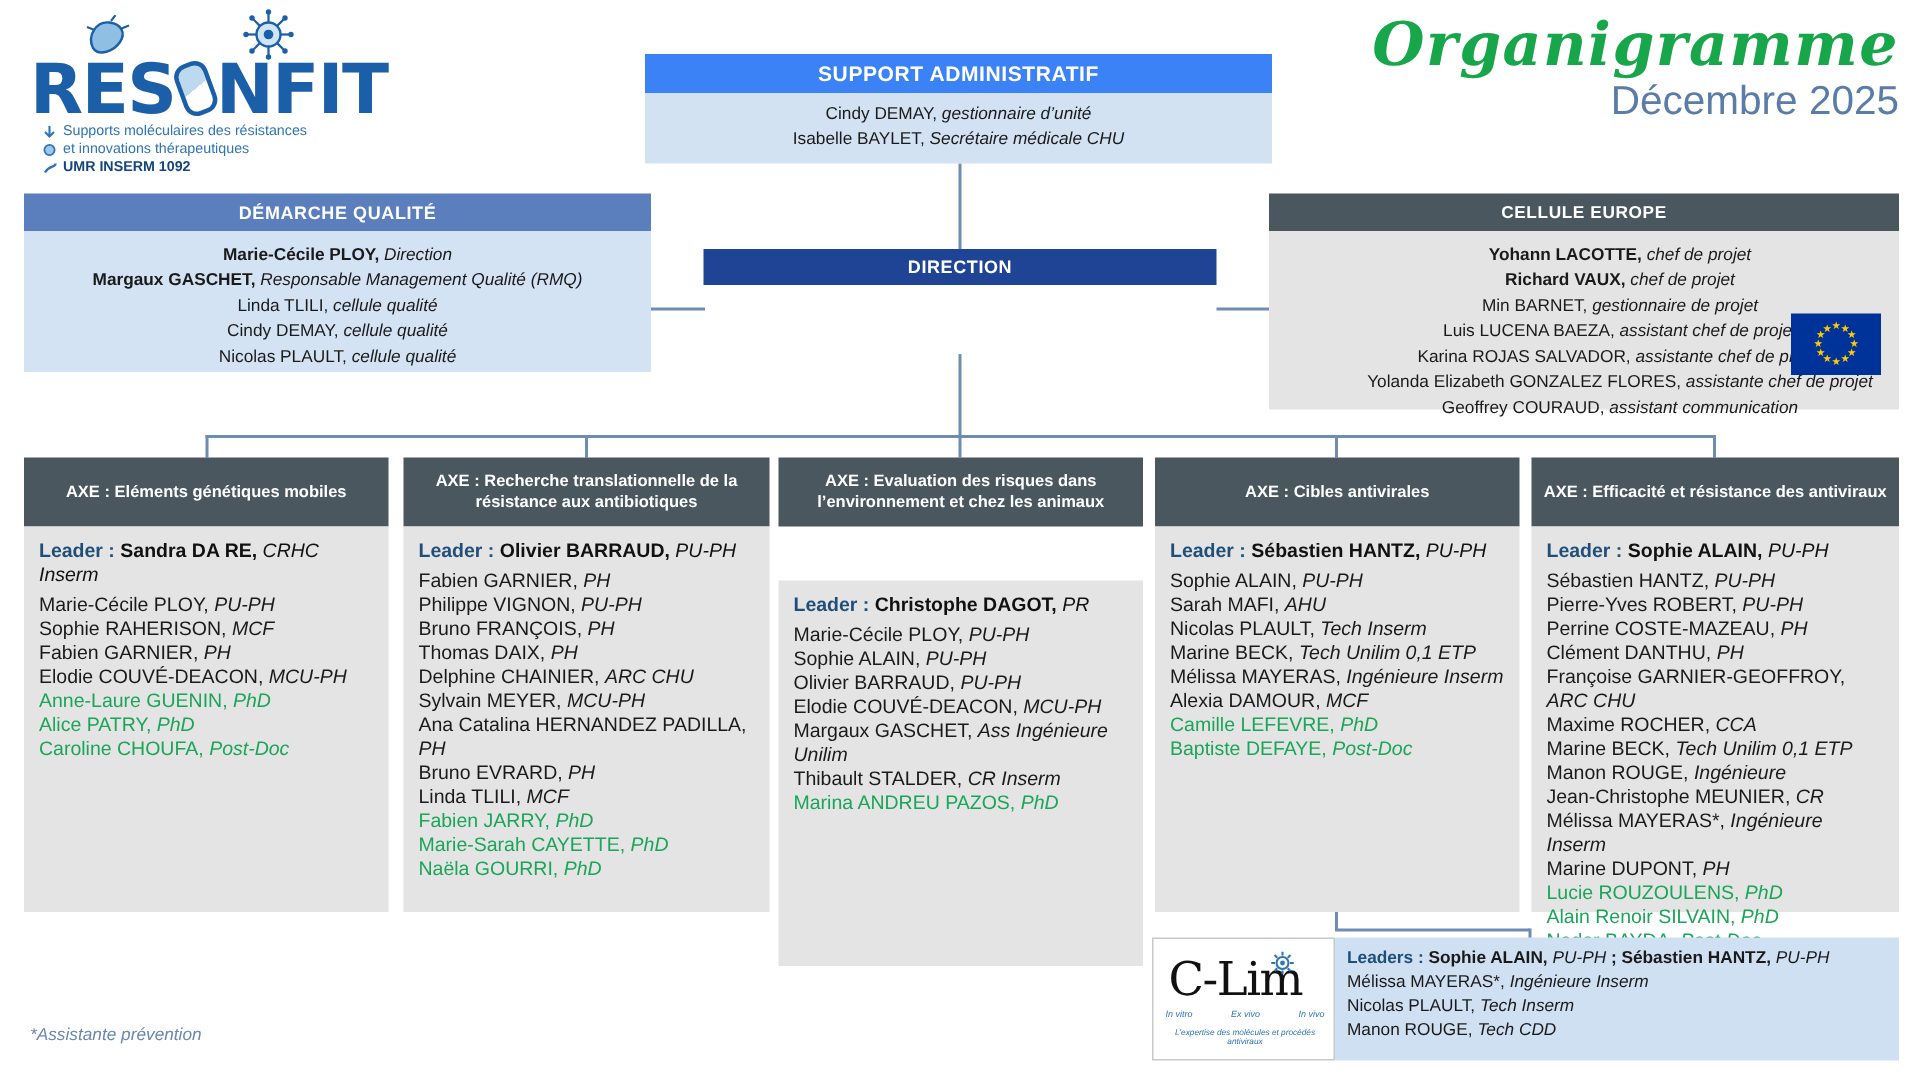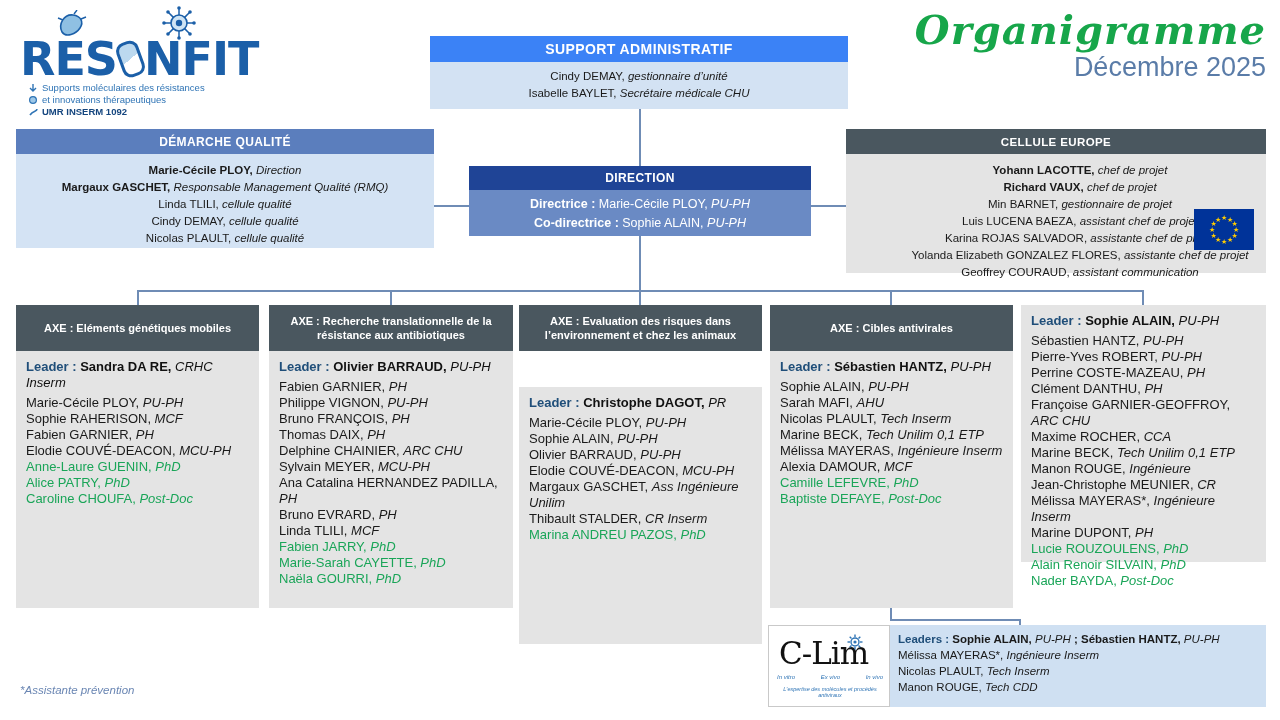--- a/index.html
+++ b/index.html
@@ -196,24 +196,20 @@
       <div><span class="nm">Marie-Cécile PLOY, </span><span class="role">Direction</span></div>
       <div><span class="nm">Margaux GASCHET, </span><span class="role">Responsable Management Qualité (RMQ)</span></div>
       <div><span>Linda TLILI, </span><span class="role">cellule qualité</span></div>
       <div><span>Cindy DEMAY, </span><span class="role">cellule qualité</span></div>
       <div><span>Nicolas PLAULT, </span><span class="role">cellule qualité</span></div>
     </div>
 </div>
 
 <div id="direction" class="box">
   <div class="box-head">DIRECTION</div>
-  <div class="box-body" id="direction-people">
-      <div><span class="nm">Directrice : </span><span>Marie-Cécile PLOY, </span><span class="role">PU-PH</span></div>
-      <div><span class="nm">Co-directrice : </span><span>Sophie ALAIN, </span><span class="role">PU-PH</span></div>
-    </div>
 </div>
 
 <div id="europe" class="box">
   <div class="box-head">CELLULE EUROPE</div>
   <div class="box-body">
     <div id="europe-people">
         <div><span class="nm">Yohann LACOTTE, </span><span class="role">chef de projet</span></div>
         <div><span class="nm">Richard VAUX, </span><span class="role">chef de projet</span></div>
         <div><span>Min BARNET, </span><span class="role">gestionnaire de projet</span></div>
         <div><span>Luis LUCENA BAEZA, </span><span class="role">assistant chef de projet</span></div>
@@ -291,20 +287,21 @@
         <div><span>Sarah MAFI, </span><span class="role">AHU</span></div>
         <div><span>Nicolas PLAULT, </span><span class="role">Tech Inserm</span></div>
         <div><span>Marine BECK, </span><span class="role">Tech Unilim 0,1 ETP</span></div>
         <div><span>Mélissa MAYERAS, </span><span class="role">Ingénieure Inserm</span></div>
         <div><span>Alexia DAMOUR, </span><span class="role">MCF</span></div>
         <div class="stu"><span>Camille LEFEVRE, </span><span class="role">PhD</span></div>
         <div class="stu"><span>Baptiste DEFAYE, </span><span class="role">Post-Doc</span></div>
       </div>
     </div>
     <div class="axe box" id="axe5">
+      <div class="box-head">AXE : Efficacité et résistance des antiviraux</div>
       <div class="box-body">
         <div class="leader"><span>Leader : </span><span class="nm" style="color: rgb(17, 17, 17);">Sophie ALAIN, </span><span class="role" style="color: rgb(17, 17, 17); font-weight: normal;">PU-PH</span></div>
         <div><span>Sébastien HANTZ, </span><span class="role">PU-PH</span></div>
         <div><span>Pierre-Yves ROBERT, </span><span class="role">PU-PH</span></div>
         <div><span>Perrine COSTE-MAZEAU, </span><span class="role">PH</span></div>
         <div><span>Clément DANTHU, </span><span class="role">PH</span></div>
         <div><span>Françoise GARNIER-GEOFFROY, </span><span class="role">ARC CHU</span></div>
         <div><span>Maxime ROCHER, </span><span class="role">CCA</span></div>
         <div><span>Marine BECK, </span><span class="role">Tech Unilim 0,1 ETP</span></div>
         <div><span>Manon ROUGE, </span><span class="role">Ingénieure</span></div>

